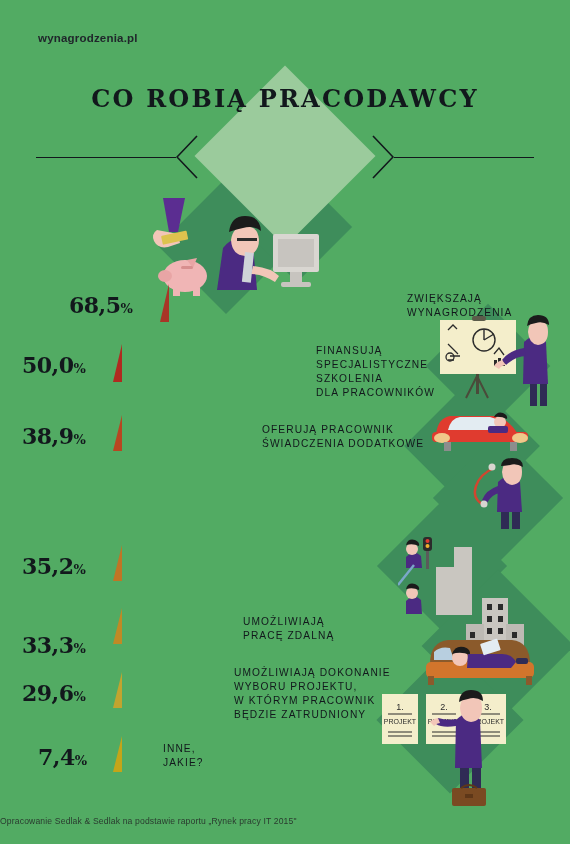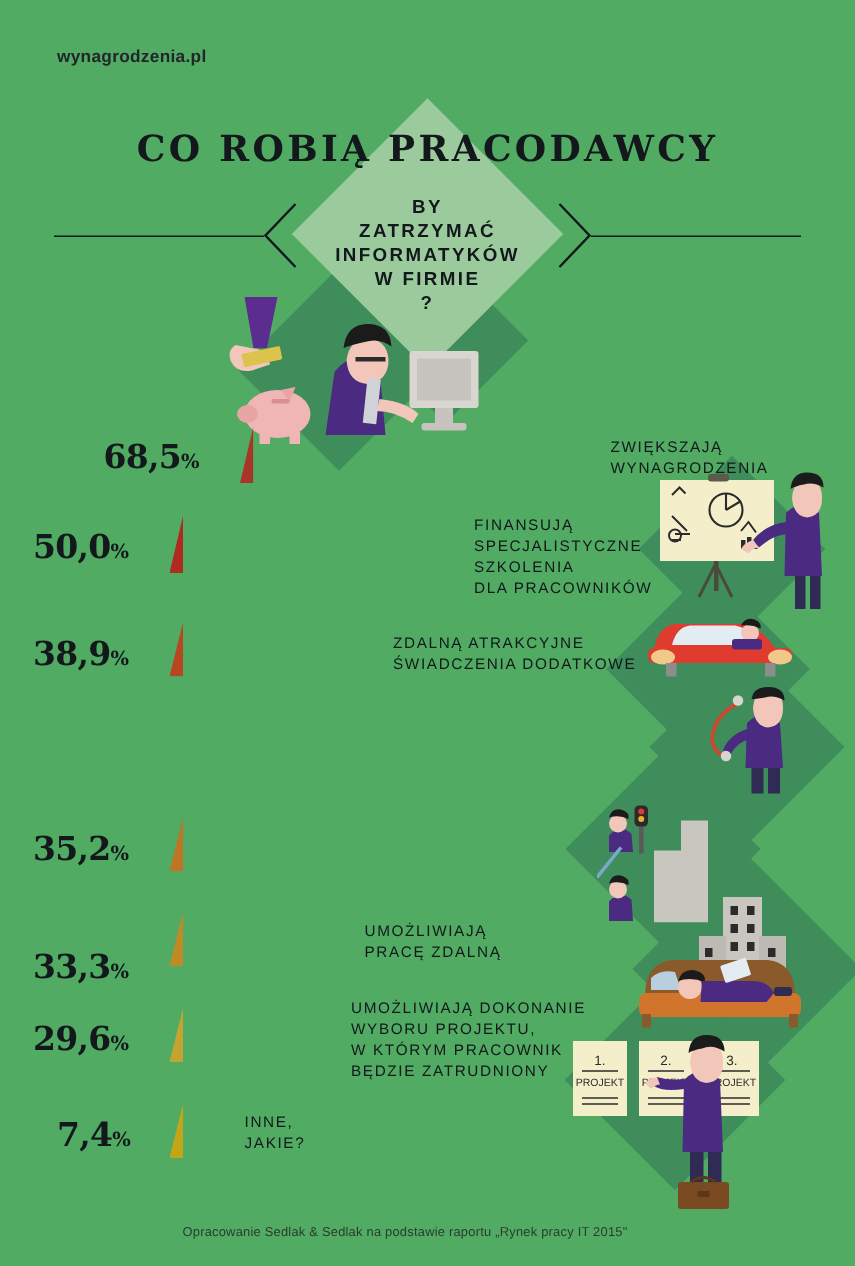--- a/index.html
+++ b/index.html
@@ -81,21 +81,21 @@
   .label {
     position:absolute;
     font-size:10.2px; font-weight:normal; color:#12181c;
     letter-spacing:1.1px; line-height:14px;
     white-space:pre-line;
   }
 
   
   #footer {
     position:absolute; left:0; top:816px; width:540px;
-    text-align:center;
+    text-align:left;
     font-size:8.6px; color:#2a3b2f; letter-spacing:.15px;
   }
 
   
   .ill { position:absolute; }
 </style>
 </head>
 <body>
 
 <div id="page">
@@ -121,25 +121,20 @@
     <svg width="22" height="44" viewBox="0 0 22 44">
         <polyline points="21,1 1,22 21,43" fill="none" stroke="#12181c" stroke-width="1.6"></polyline>
       </svg>
   </div>
   <div class="chev" style="left:372px;top:135px;">
     <svg width="22" height="44" viewBox="0 0 22 44">
         <polyline points="1,1 21,22 1,43" fill="none" stroke="#12181c" stroke-width="1.6"></polyline>
       </svg>
   </div>
 
-  <div id="subtitle" style="white-space:pre-line;">BY
-ZATRZYMAĆ
-INFORMATYKÓW
-W FIRMIE
-?</div>
 
   <div class="ill" style="left:145px;top:196px;width:190px;height:100px;">
     <svg width="190" height="100" viewBox="0 0 190 100">
 
       <polygon points="18,2 40,2 33,36 24,36" fill="#5b2d91"></polygon>
       <path d="M12,34 q-6,4 -3,11 q4,8 14,6 l12,-4 l-2,-9 z" fill="#f2c6b8"></path>
       <rect x="16" y="40" width="26" height="9" rx="1" fill="#ddc34e" transform="rotate(-12 16 40)"></rect>
 
       <ellipse cx="40" cy="80" rx="22" ry="16" fill="#f0b5b5"></ellipse>
       <ellipse cx="20" cy="80" rx="7" ry="6" fill="#e8a5a5"></ellipse>
@@ -357,21 +352,21 @@
     <div class="pct" style="left:22px;right:auto;top:8px;">
       <span>38,9</span><span class="sym">%</span>
     </div>
     <div class="bar-wrap" style="left:113px;top:0;width:140px;height:36px;">
       <div class="bar">
         <div class="front" style="background:#ea5c2b;"></div>
         <div class="side" style="background:#b84621;clip-path:polygon(0 100%,100% 0,100% 100%,0 100%);"></div>
         <div class="top" style="background:#cd5024;clip-path:polygon(9px 0,100% 0,calc(100% - 0px) 100%,0 100%);"></div>
       </div>
     </div>
-    <div class="label" style="left:262px;top:8px;width:230px;">ZDALNĄ ATRAKCYJNE
+    <div class="label" style="left:262px;top:8px;width:230px;">OFERUJĄ PRACOWNIK
 ŚWIADCZENIA DODATKOWE</div>
   </div>
 
 
   <div class="row" style="top:545px;height:46px;">
     <div class="pct" style="left:22px;right:auto;top:8px;">
       <span>35,2</span><span class="sym">%</span>
     </div>
     <div class="bar-wrap" style="left:113px;top:0;width:130px;height:36px;">
       <div class="bar">

